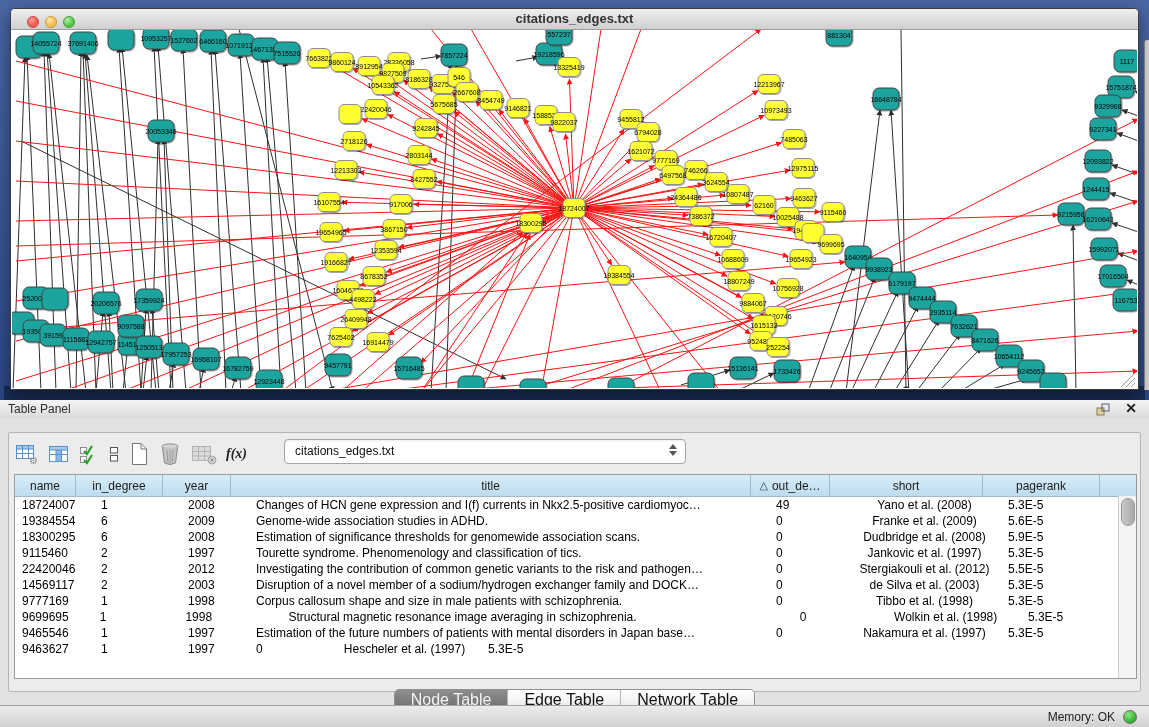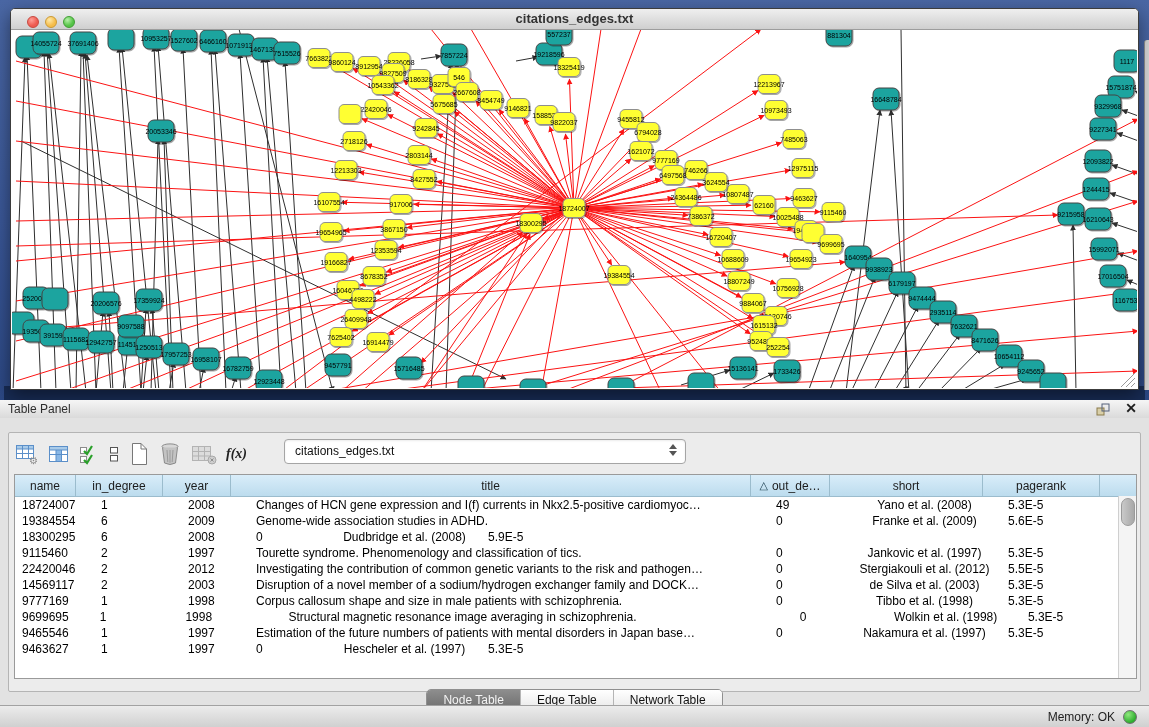--- a/index.html
+++ b/index.html
@@ -56,21 +56,21 @@
   .tbl-row{display:flex;height:16px;align-items:center;}
   .tbl-cell{box-sizing:border-box;font-size:12px;color:#000;white-space:nowrap;overflow:hidden;
     padding-left:7px;}
   .tbl-cell.center{text-align:center;padding-left:0;}
   .vscroll{position:absolute;right:0;top:21px;width:17px;bottom:0;background:#f4f4f4;border-left:1px solid #cfcfcf;}
   .vthumb{position:absolute;left:2px;top:2px;width:12px;height:26px;border-radius:7px;
     background:linear-gradient(90deg,#c9c9c9,#a8a8a8);border:1px solid #9a9a9a;cursor:pointer;}
   .seg-wrap{position:absolute;left:0;top:256px;width:100%;display:flex;justify-content:center;}
   .seg{display:flex;border:1px solid #8f8f8f;border-radius:5px;overflow:hidden;height:20px;
     box-shadow:0 1px 1px rgba(255,255,255,.7);}
-  .seg .seg-btn{font-size:12px;line-height:20px;padding:0 16px;background:linear-gradient(180deg,#fff,#e8e8e8);
+  .seg .seg-btn{font-size:16px;line-height:20px;padding:0 16px;background:linear-gradient(180deg,#fff,#e8e8e8);
     color:#111;border-left:1px solid #b5b5b5;cursor:pointer;white-space:nowrap;}
   .seg .seg-btn:first-child{border-left:none;}
   .seg .seg-btn.sel{background:linear-gradient(180deg,#8d8d8d,#6e6e6e);color:#f4f4f4;}
   .statusbar{position:absolute;left:0;top:705px;width:1149px;height:22px;
     background:linear-gradient(180deg,#ececec,#cfcfcf);border-top:1px solid #a2a2a2;}
   .statusbar .mem{position:absolute;right:34px;top:4px;font-size:12px;color:#222;}
   .statusbar .dot{position:absolute;right:12px;top:4px;width:14px;height:14px;border-radius:50%;
     background:radial-gradient(circle at 35% 30%,#90e87e,#2eae2e 70%);border:1px solid #6e6e6e;box-sizing:border-box;}
 </style>
 </head>
@@ -912,20 +912,21 @@
             <div class="tbl-cell" style="width: 68px;">2009</div>
             <div class="tbl-cell" style="width: 520px;">Genome-wide association studies in ADHD.</div>
             <div class="tbl-cell" style="width: 79px;">0</div>
             <div class="tbl-cell center" style="width: 153px;">Franke et al. (2009)</div>
             <div class="tbl-cell" style="width: 117px;">5.6E-5</div>
           </div>
           <div class="tbl-row">
             <div class="tbl-cell" style="width: 79px;">18300295</div>
             <div class="tbl-cell" style="width: 87px;">6</div>
             <div class="tbl-cell" style="width: 68px;">2008</div>
+            <div class="tbl-cell" style="width: 520px;">Estimation of significance thresholds for genomewide association scans.</div>
             <div class="tbl-cell" style="width: 79px;">0</div>
             <div class="tbl-cell center" style="width: 153px;">Dudbridge et al. (2008)</div>
             <div class="tbl-cell" style="width: 117px;">5.9E-5</div>
           </div>
           <div class="tbl-row">
             <div class="tbl-cell" style="width: 79px;">9115460</div>
             <div class="tbl-cell" style="width: 87px;">2</div>
             <div class="tbl-cell" style="width: 68px;">1997</div>
             <div class="tbl-cell" style="width: 520px;">Tourette syndrome. Phenomenology and classification of tics.</div>
             <div class="tbl-cell" style="width: 79px;">0</div>

